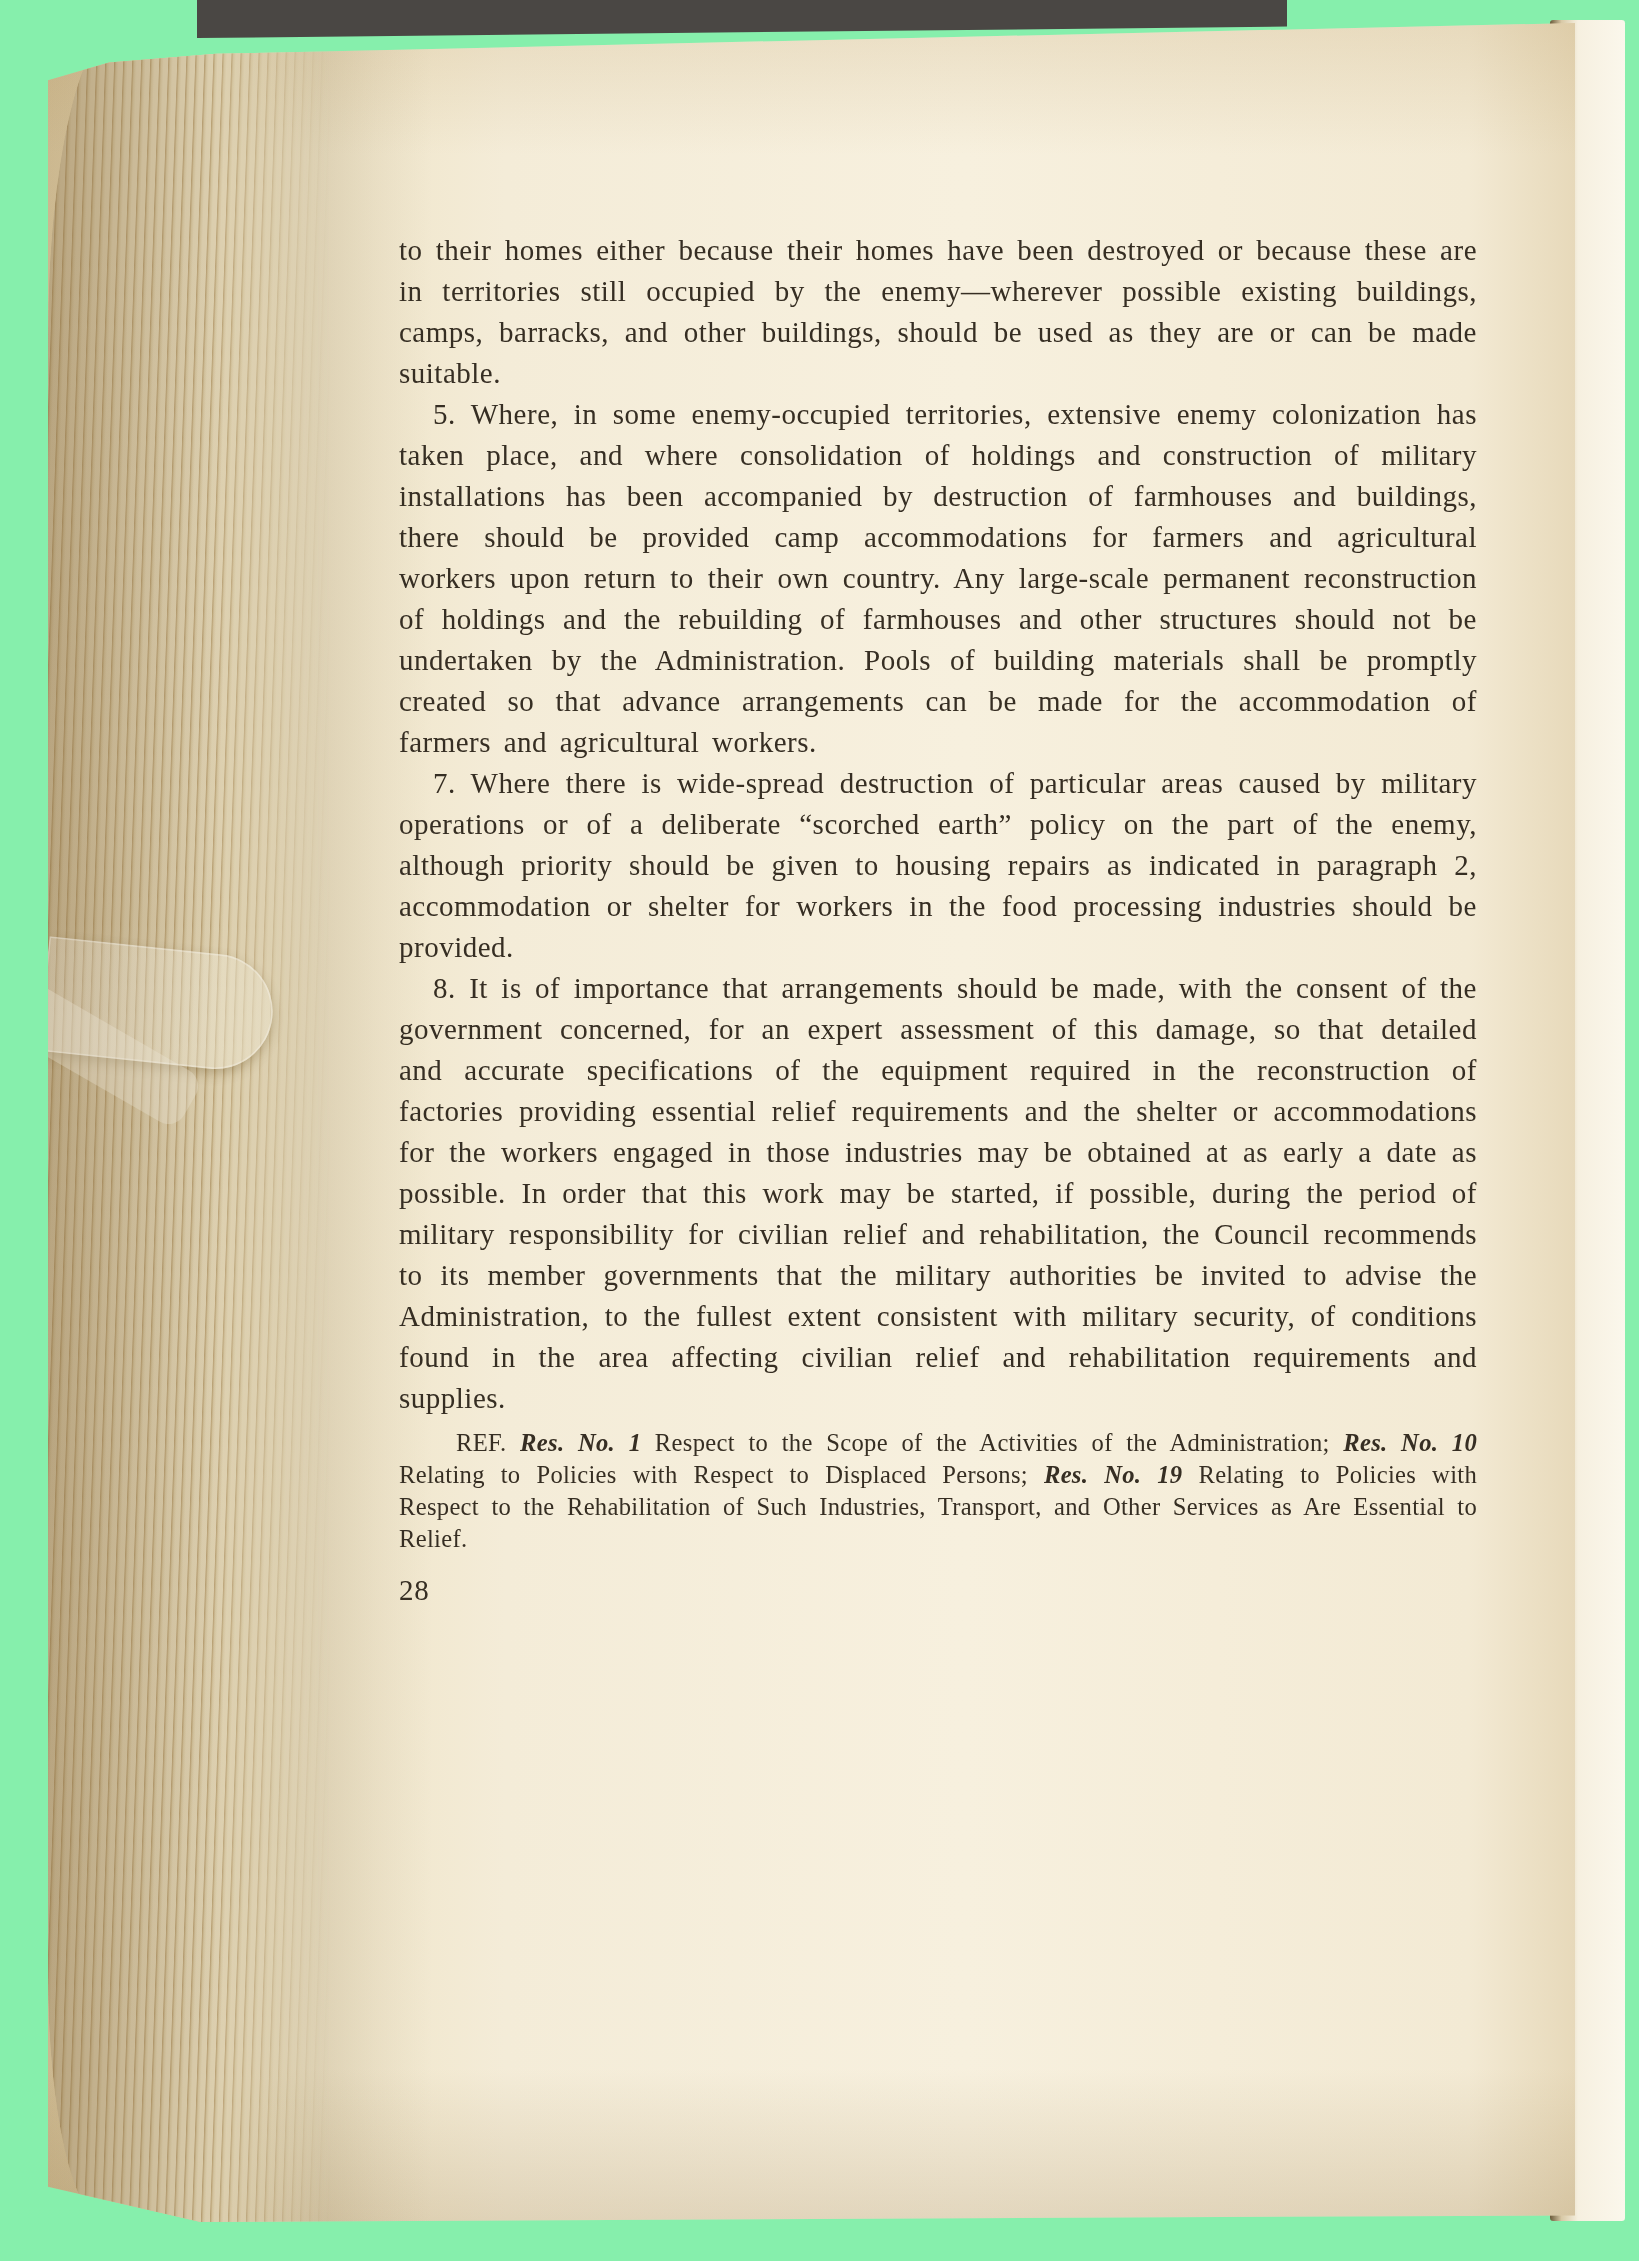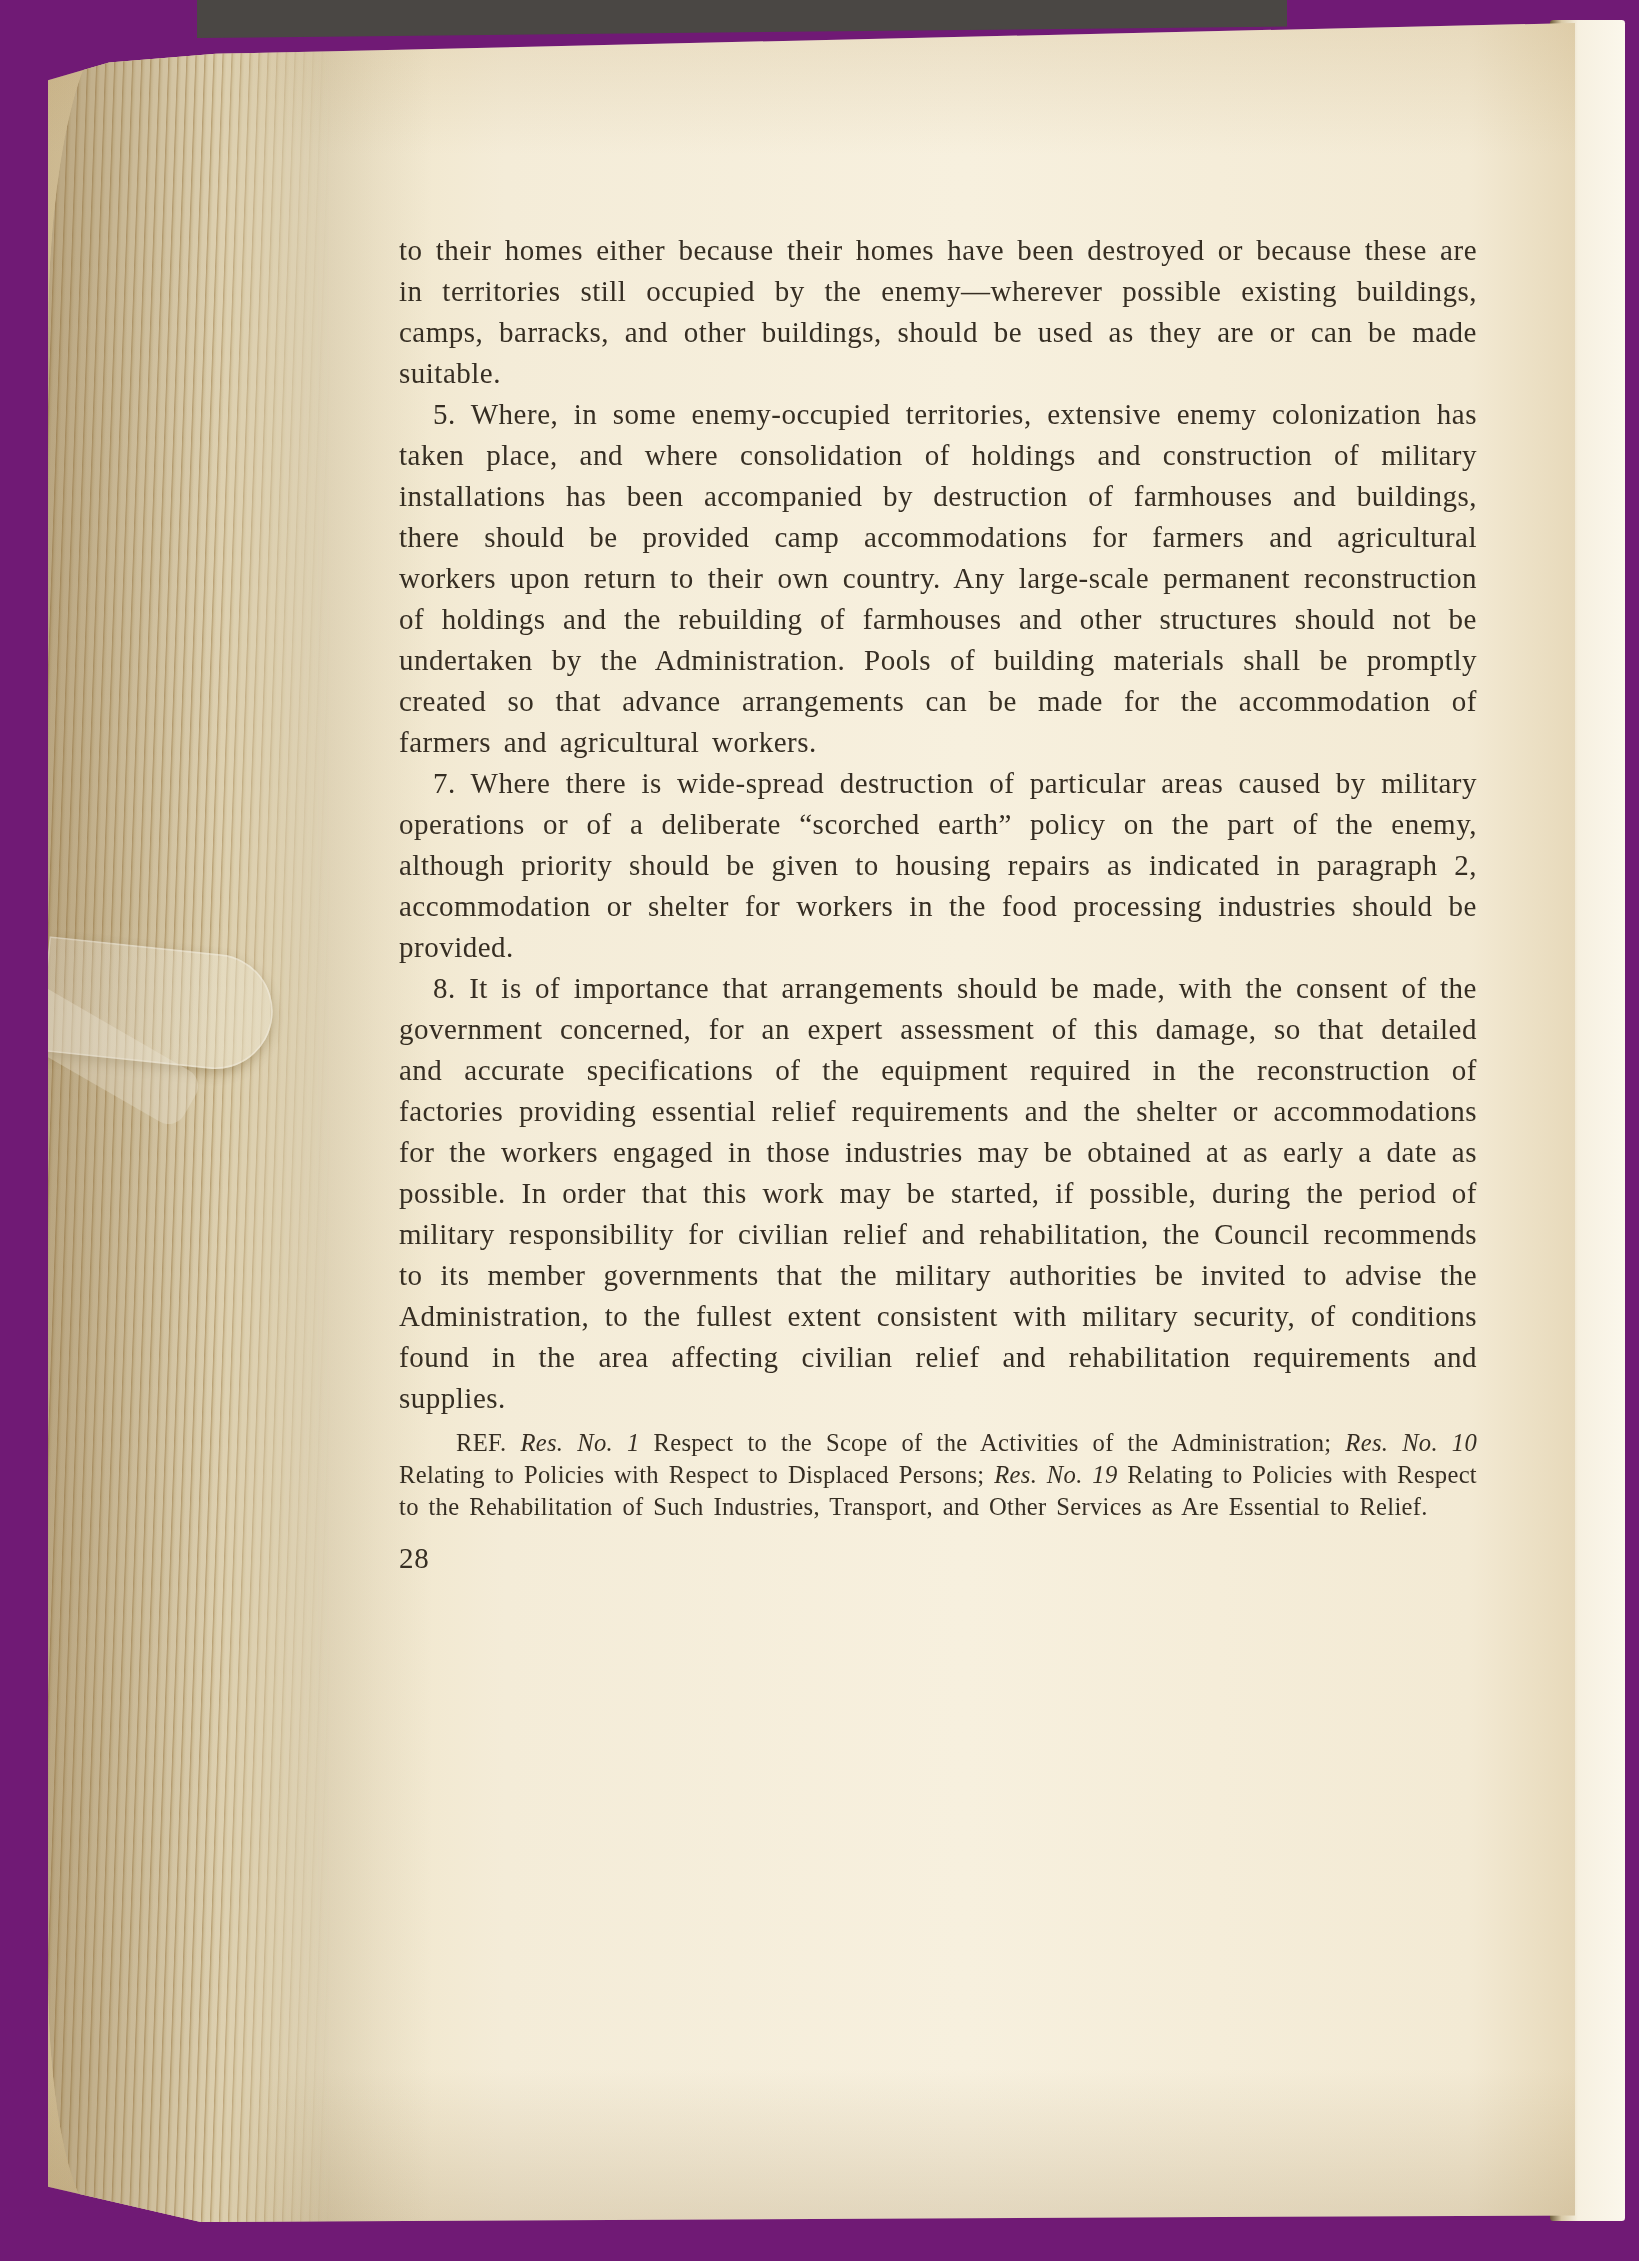--- a/index.html
+++ b/index.html
@@ -4,21 +4,21 @@
 <style>
   html, body {
     margin: 0;
     padding: 0;
     background: #0b0b0b;
   }
   .scene {
     position: relative;
     width: 1640px;
     height: 2261px;
-    background: #701a75;
+    background: #86efac;
     overflow: hidden;
     font-family: "Liberation Serif", "DejaVu Serif", serif;
   }
 
   
   .table-surface {
     position: absolute;
     left: 197px;
     top: 0;
     width: 1090px;
@@ -128,20 +128,21 @@
   .text-block p.ref-para {
     margin-top: 8.2px;
     font-size: 24.6px;
     line-height: 32px;
     letter-spacing: 0.3px;
     word-spacing: 3.3px;
     text-indent: 57px;
   }
   .text-block p.ref-para em {
     font-style: italic;
+    font-weight: bold;
   }
   .page-number {
     margin-top: 14.8px;
     text-align: left;
     text-indent: 0;
     font-size: 29px;
     letter-spacing: 0.8px;
   }
 </style>
 </head>

